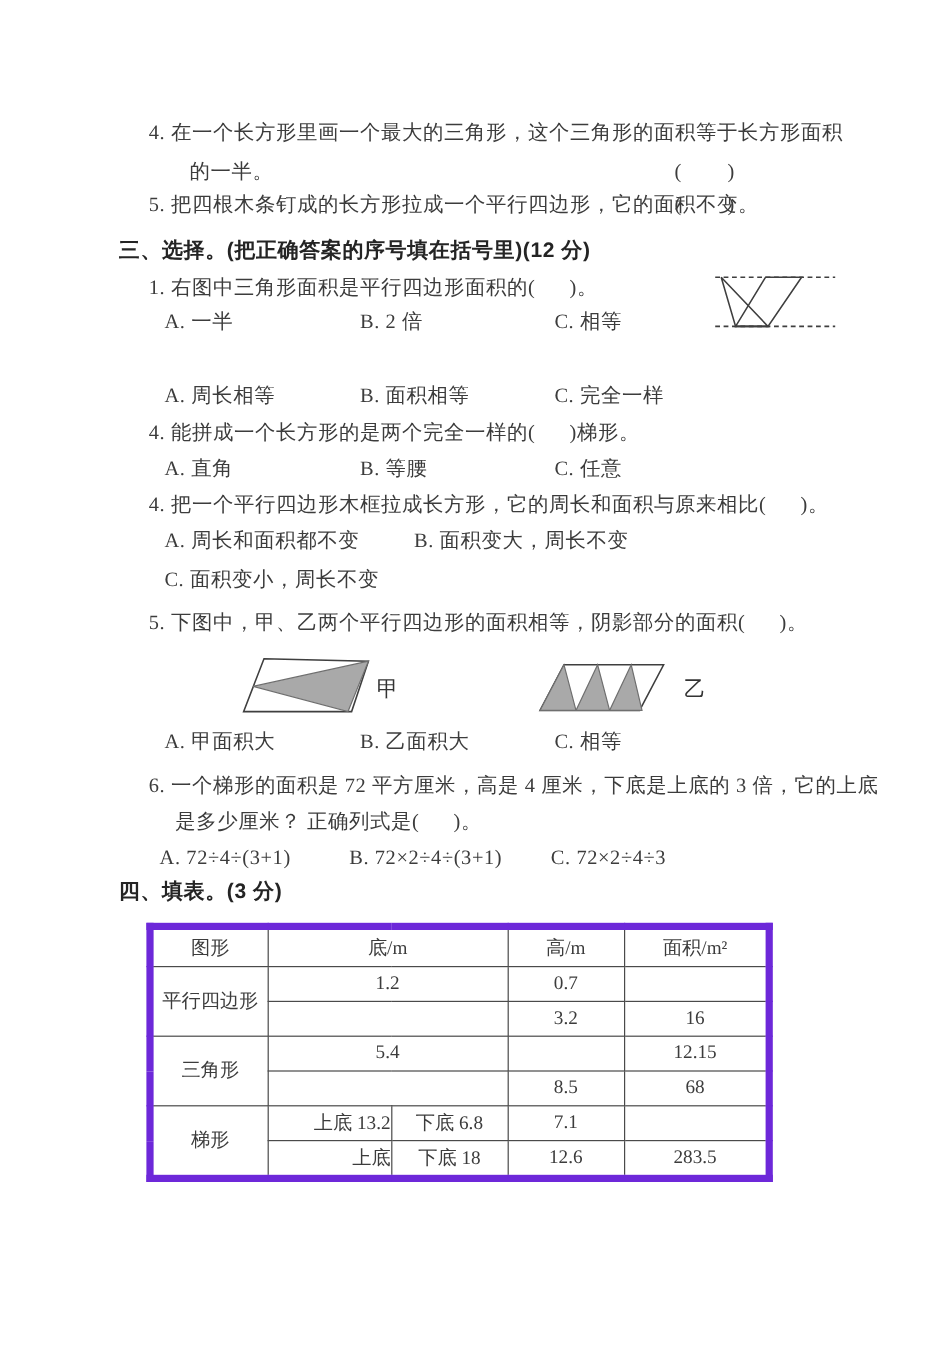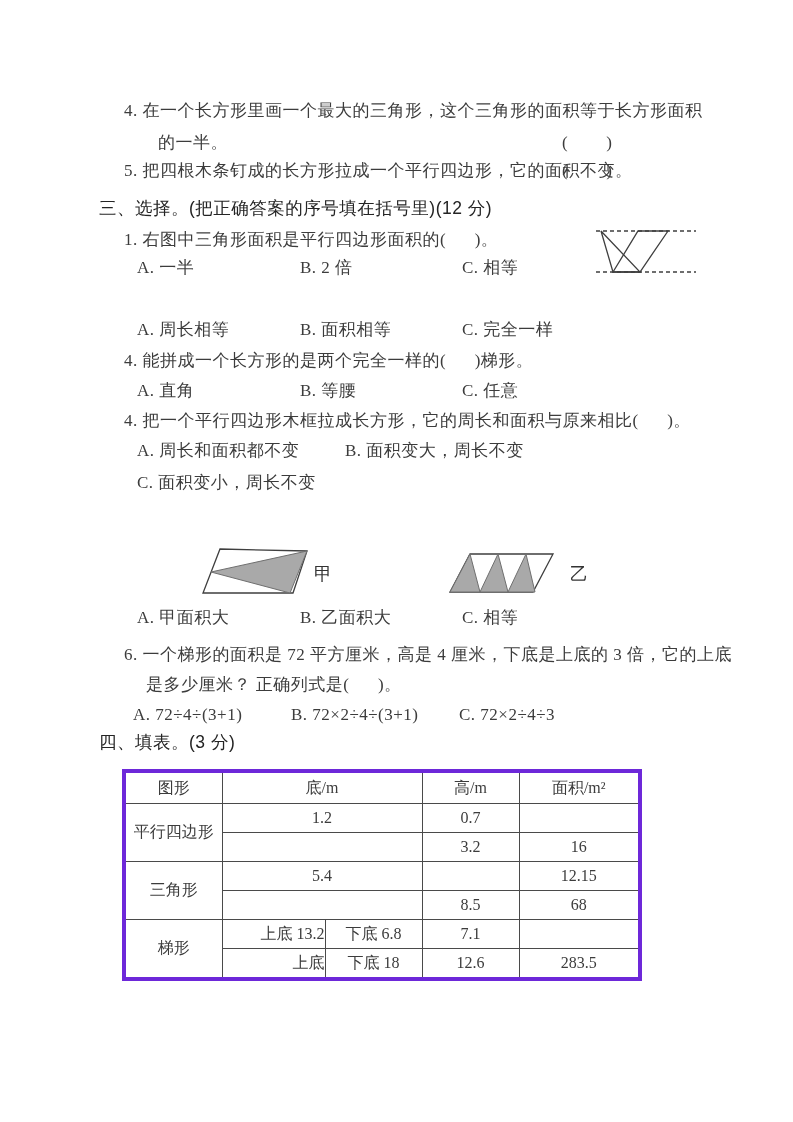--- a/index.html
+++ b/index.html
@@ -1,26 +1,26 @@
 <!DOCTYPE html>
 <html><head>
 <meta charset="utf-8">
 <style>
   html,body{margin:0;padding:0;background:#ffffff;}
   .page{position:relative;width:793px;height:1122px;background:#ffffff;overflow:hidden;
         font-family:"Liberation Serif","DejaVu Serif",serif;color:#3c3c3c;}
   .txt{position:absolute;font-size:17px;line-height:20px;white-space:pre;letter-spacing:0.5px;}
-  .sec{position:absolute;font-size:17.5px;line-height:21px;white-space:pre;font-weight:400;
+  .sec{position:absolute;font-size:17.5px;line-height:21px;white-space:pre;font-weight:700;
        color:#242424;font-family:"Liberation Sans","DejaVu Sans",sans-serif;letter-spacing:0.5px;}
   .fig{position:absolute;}
   .figlabel{position:absolute;font-size:18px;color:#333;}
   table.fill{position:absolute;left:122px;top:769px;border-collapse:collapse;table-layout:fixed;
        width:516px;font-size:16px;color:#3c3c3c;text-align:center;}
   table.fill td{border:1px solid #4a4a4a;padding:0;height:28px;overflow:hidden;white-space:pre;}
-  table.fill{border:4px solid #6d28d9;}
+  table.fill{border:6px solid #6d28d9;}
   table.fill tr.hd td{height:30px;}
   td.leftpad{text-align:right;padding-left:13px;}
   svg .ln{stroke:#3f3f3f;stroke-width:1.3;fill:none;}
   svg .shade{fill:#a9a9a9;stroke:#6f6f6f;stroke-width:1;}
 </style>
 </head>
 <body>
 
 <div class="page">
 
@@ -51,20 +51,21 @@
   <div class="txt" style="left:124px;top:351px">4. 能拼成一个长方形的是两个完全一样的(      )梯形。</div>
   <div class="txt" style="left:137px;top:381px">A. 直角</div>
   <div class="txt" style="left:300px;top:381px">B. 等腰</div>
   <div class="txt" style="left:462px;top:381px">C. 任意</div>
 
   <div class="txt" style="left:124px;top:411px">4. 把一个平行四边形木框拉成长方形，它的周长和面积与原来相比(      )。</div>
   <div class="txt" style="left:137px;top:441px">A. 周长和面积都不变</div>
   <div class="txt" style="left:345px;top:441px">B. 面积变大，周长不变</div>
   <div class="txt" style="left:137px;top:473px">C. 面积变小，周长不变</div>
 
+  <div class="txt" style="left:124px;top:509px">5. 下图中，甲、乙两个平行四边形的面积相等，阴影部分的面积(      )。</div>
 
   <svg class="fig" style="left:200px;top:546px" width="112" height="50" viewBox="0 0 112 50">
     <polygon class="ln" points="20,3 107,5 93,47 3,47"></polygon>
     <polygon class="shade" points="11,26 107,5 90,47"></polygon>
   </svg>
   <div class="figlabel" style="left:314px;top:562px">甲</div>
 
   <svg class="fig" style="left:448px;top:551px" width="110" height="45" viewBox="0 0 110 45">
     <polygon class="ln" points="22,3 105,3 85,41 2,41"></polygon>
     <polygon class="shade" points="22,3 2,41 32,41"></polygon>

